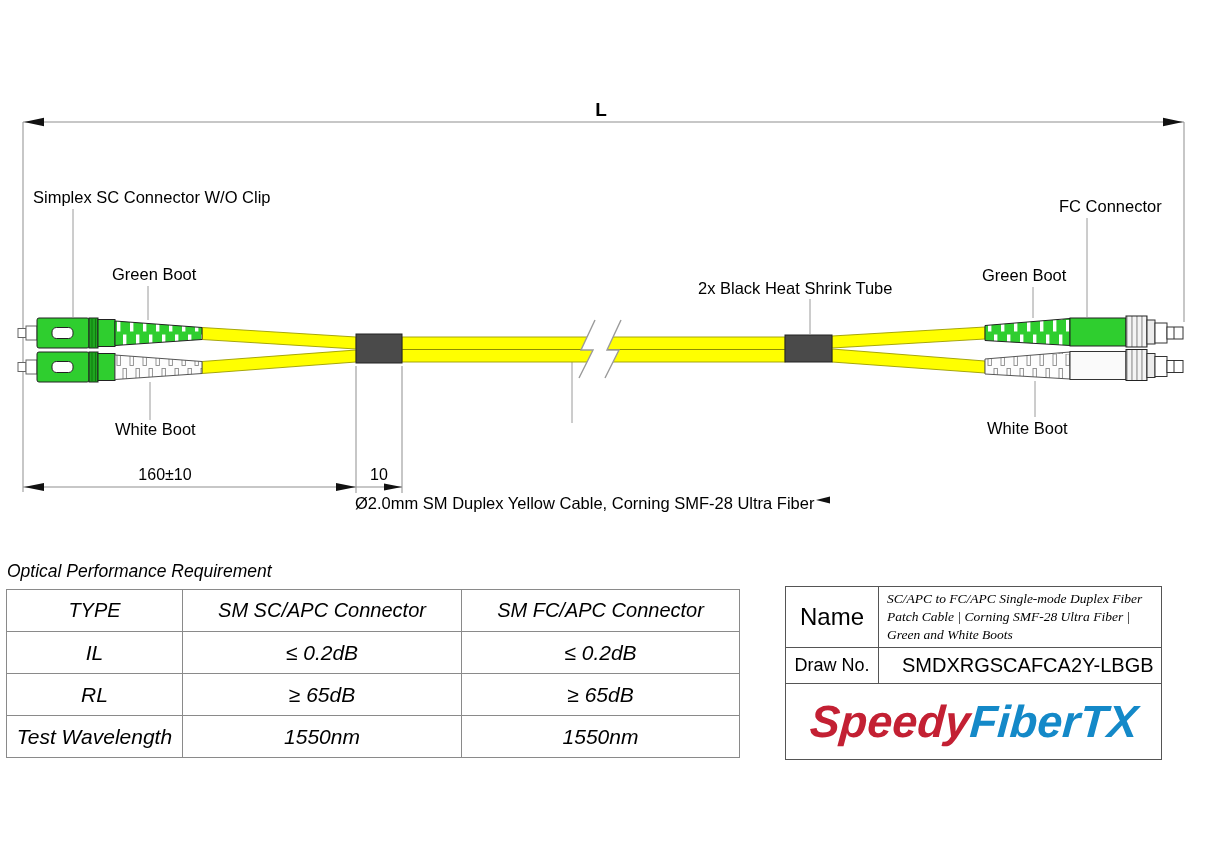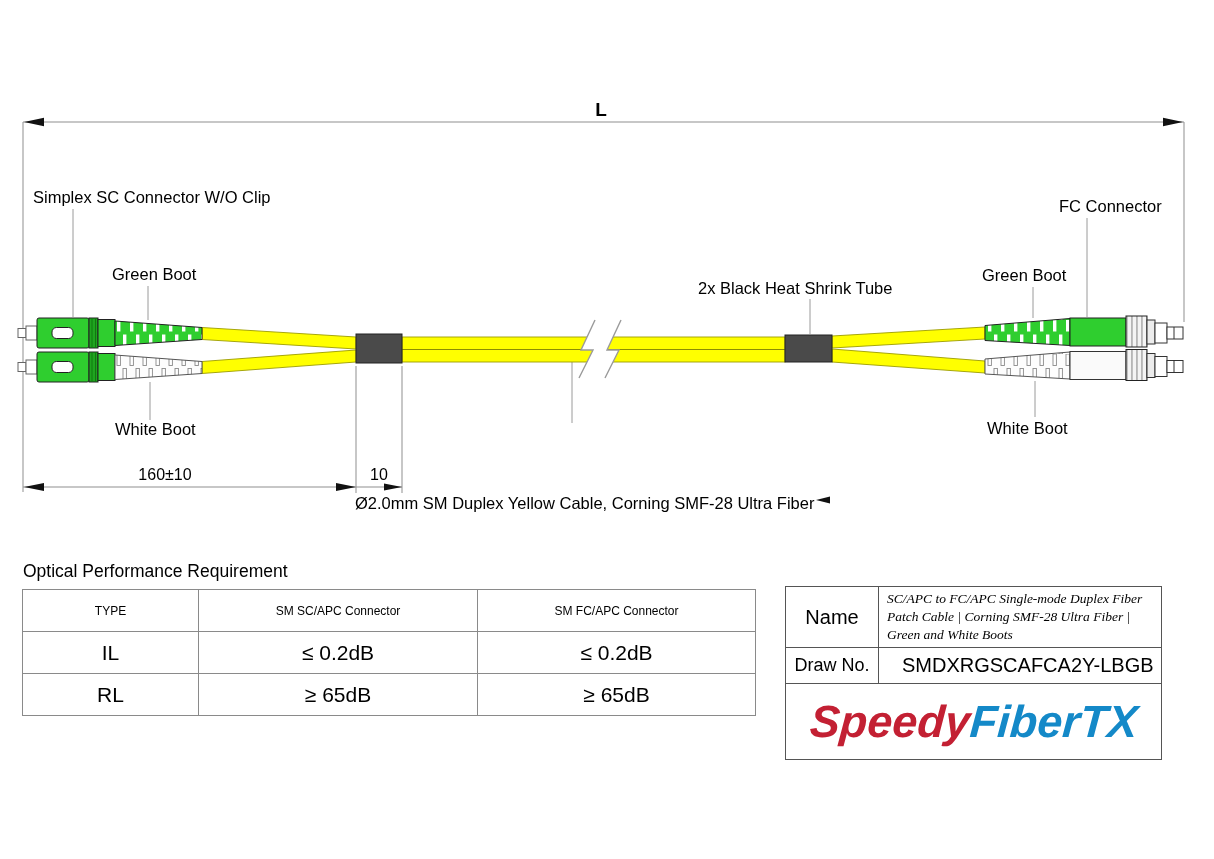--- a/index.html
+++ b/index.html
@@ -4,33 +4,33 @@
 <style>
   html,body{margin:0;padding:0;background:#fff;}
   body{font-family:"Liberation Sans", sans-serif;}
   #stage{position:relative;width:1214px;height:859px;background:#fff;overflow:hidden;}
   #drawing{position:absolute;left:0;top:0;}
   svg text{font-family:"Liberation Sans", sans-serif;fill:#000;}
   .lbl{font-size:16.5px;}
   .dimtxt{font-size:16px;}
 
   
-  #perf{position:absolute;left:22px;top:561px;width:733px;}
+  #perf{position:absolute;left:6px;top:561px;width:733px;font-style:italic;}
   #perf .tbl-title{font-size:17.5px;color:#000;margin:0 0 7px 1px;}
   table.perf{border-collapse:collapse;table-layout:fixed;width:733px;}
   table.perf td,table.perf th{border:1px solid #8a8a8a;text-align:center;vertical-align:middle;
     height:41px;font-size:21px;font-weight:normal;color:#000;padding:0;}
   table.perf col.c1{width:176px;} table.perf col.c2{width:279px;} table.perf col.c3{width:278px;}
-  table.perf tr.hdr td{font-size:12px;text-align:center;}
+  table.perf tr.hdr td{font-size:20px;text-align:center;}
 
   
   #titleblock{position:absolute;left:785px;top:586px;width:377px;height:174px;border:1px solid #555;box-sizing:border-box;}
   #titleblock .row1{display:flex;height:60px;border-bottom:1px solid #555;}
   #titleblock .row2{display:flex;height:35px;border-bottom:1px solid #555;gap:16px;}
-  #titleblock .cell-label{width:92px;flex:0 0 92px;border-right:1px solid #555;display:flex;align-items:center;justify-content:center;font-size:20px;color:#000;}
+  #titleblock .cell-label{width:92px;flex:0 0 92px;border-right:1px solid #555;display:flex;align-items:center;justify-content:center;font-size:24px;color:#000;}
   #titleblock .row2 .cell-label{font-size:18px;}
   #titleblock .cell-value-name{flex:1;padding:3px 8px 0 8px;font-family:"Liberation Serif", serif;font-size:13.5px;line-height:1.32;color:#000;font-style:italic;}
   #titleblock .cell-value-draw{flex:1;display:flex;align-items:center;padding-left:7px;font-size:20px;color:#000;}
   #titleblock .logo-row{height:76px;display:flex;align-items:center;justify-content:center;}
   .logo{font-style:italic;font-weight:bold;font-size:45px;letter-spacing:0px;white-space:nowrap;transform:skewX(-4deg);}
   .logo .p1{color:#C32033;}
   .logo .p2{color:#1489C8;}
 </style>
 </head>
 <body>
@@ -180,20 +180,25 @@
       <tr>
         <td>IL</td>
         <td>≤ 0.2dB</td>
         <td>≤ 0.2dB</td>
       </tr>
       <tr>
         <td>RL</td>
         <td>≥ 65dB</td>
         <td>≥ 65dB</td>
       </tr>
+      <tr>
+        <td>Test Wavelength</td>
+        <td>1550nm</td>
+        <td>1550nm</td>
+      </tr>
     </tbody>
       </table>
   </div>
 
   <div id="titleblock">
     <div class="row1">
       <div class="cell-label">Name</div>
       <div class="cell-value-name">SC/APC to FC/APC Single-mode Duplex Fiber Patch Cable | Corning SMF-28 Ultra Fiber | Green and White Boots</div>
     </div>
     <div class="row2">

